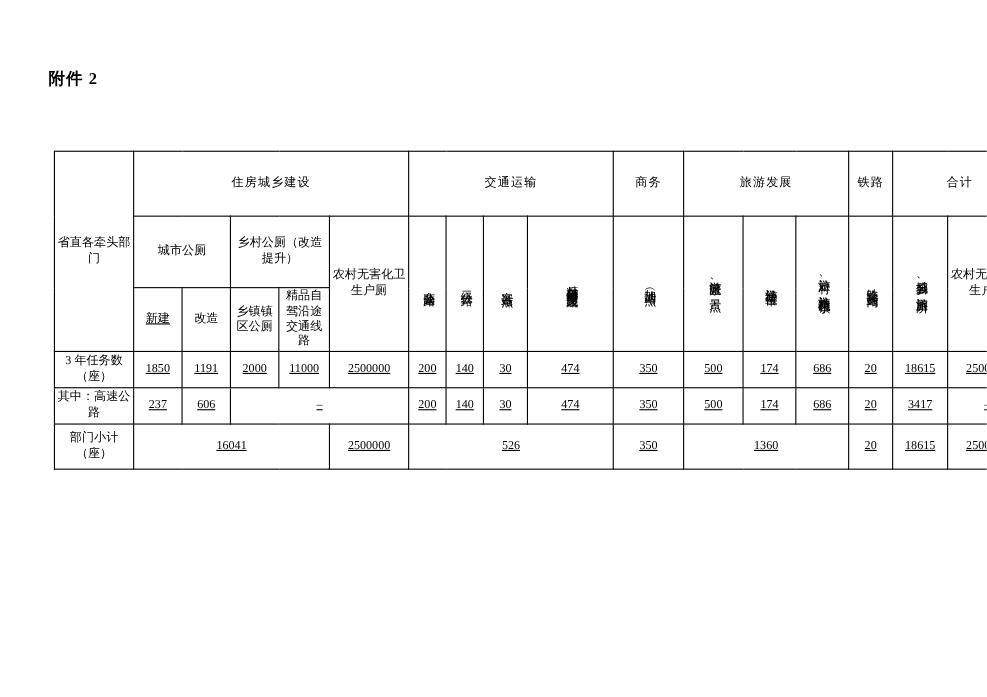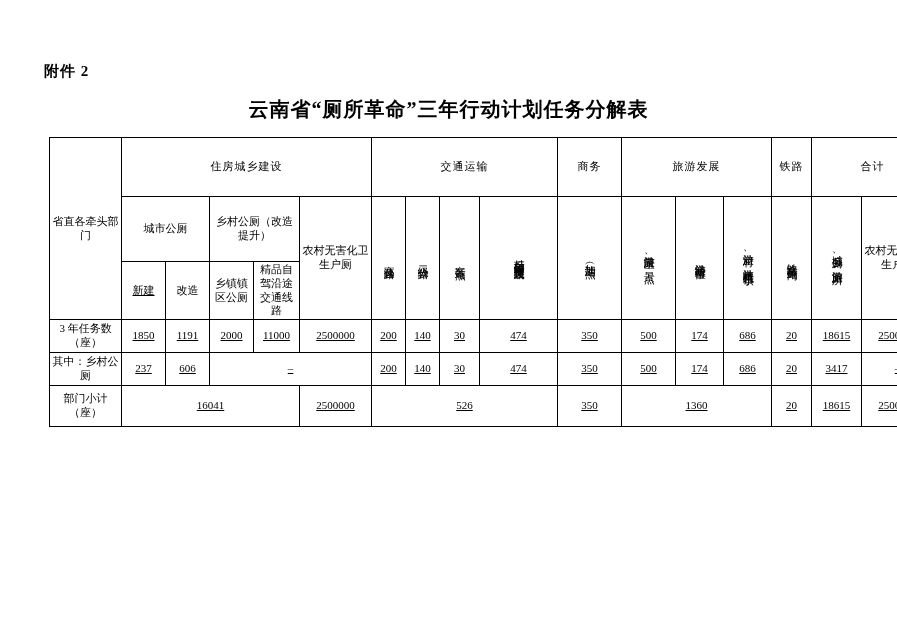--- a/index.html
+++ b/index.html
@@ -93,21 +93,20 @@
     line-height: 1.45;
   }
 </style>
 </head>
 <body>
 
 <div class="page">
 
   <div class="attachment-label">附件 2</div>
 
-  <div class="doc-title">云南省“厕所革命”三年行动计划任务分解表</div>
 
   <div class="table-wrap">
     <table class="main">
       <colgroup>
         <col style="width:72px">
         <col style="width:44px">
         <col style="width:44px">
         <col style="width:44px">
         <col style="width:46px">
         <col style="width:72px">
@@ -226,21 +225,21 @@
         <td class="num">500</td>
         <td class="num">174</td>
         <td class="num">686</td>
         <td class="num">20</td>
         <td class="num">18615</td>
         <td class="num">2500000</td>
       </tr>
 
       <tr>
         <td class="h-data rowlabel">
-          <span>其中：乡村公厕</span>
+          <span>其中：高速公路</span>
         </td>
         <td class="num">237</td>
         <td class="num">606</td>
         <td colspan="3" class="num">–</td>
         <td class="num">200</td>
         <td class="num">140</td>
         <td class="num">30</td>
         <td class="num">474</td>
         <td class="num">350</td>
         <td class="num">500</td>

